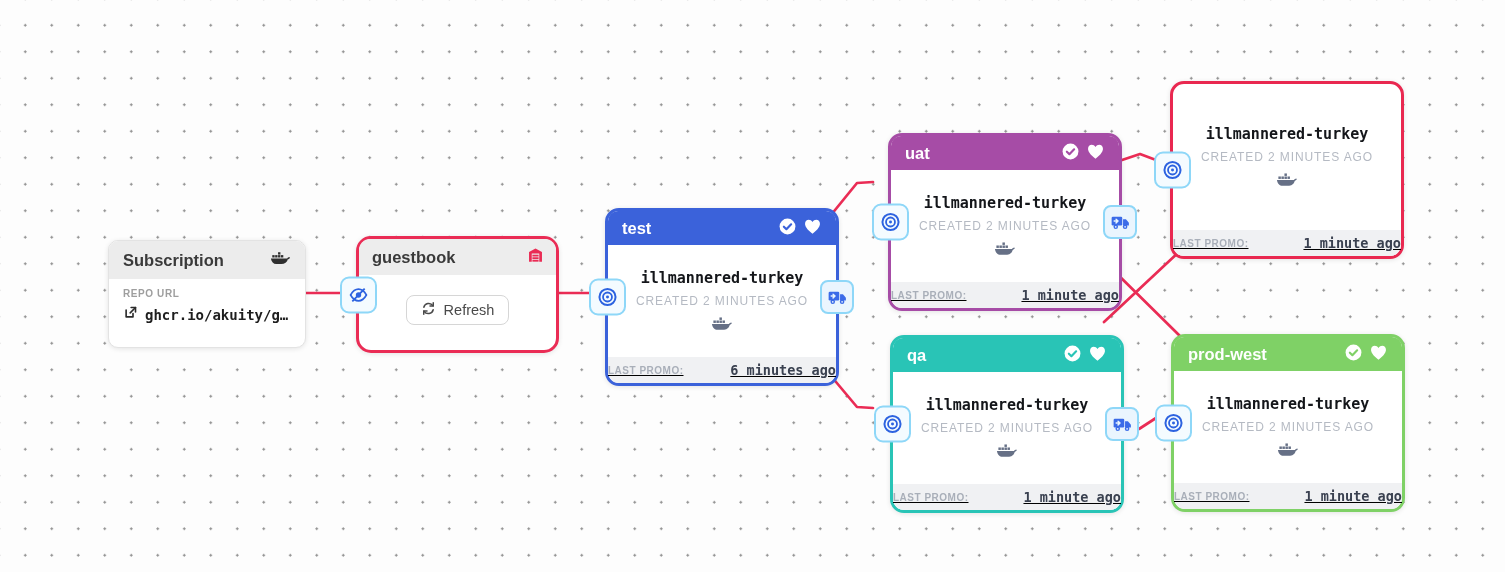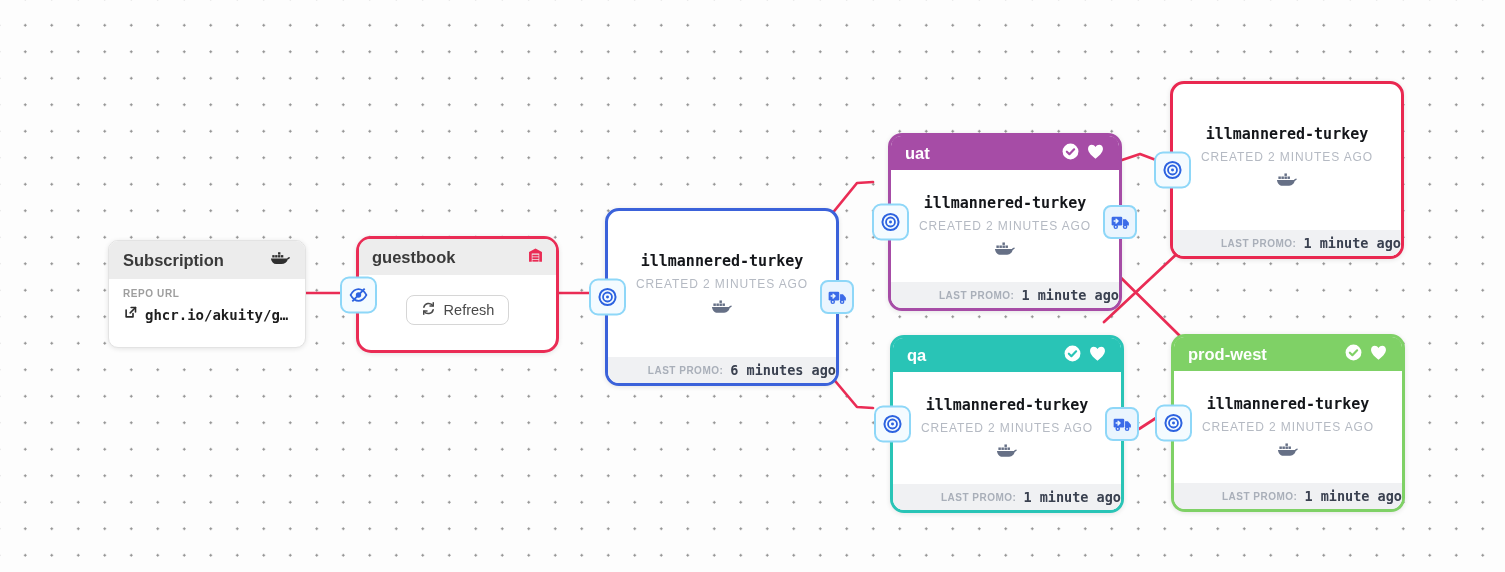--- a/index.html
+++ b/index.html
@@ -34,21 +34,21 @@
   .refresh-btn{display:flex;align-items:center;gap:8px;background:#fff;border:1px solid #d6d6d6;border-radius:8px;padding:5px 14px;cursor:pointer;font-size:14.5px;color:#4a4a4a;font-family:"Liberation Sans",sans-serif;}
 
   
   .stage-node{width:228px;height:172px;border-radius:14px;border:3px solid var(--sc);display:flex;flex-direction:column;}
   .stage-header{height:34px;flex:0 0 34px;background:var(--sc);border-radius:10px 10px 0 0;display:flex;align-items:center;justify-content:space-between;padding:0 14px;}
   .stage-title{font-size:16.5px;font-weight:bold;color:#fff;}
   .header-icons{display:flex;align-items:center;gap:6px;}
   .stage-body{flex:1;display:flex;flex-direction:column;align-items:center;justify-content:center;gap:7px;padding-top:2px;}
   .freight-name{font-family:"DejaVu Sans Mono",monospace;font-weight:bold;font-size:15px;color:#14161a;}
   .freight-created{font-size:12px;font-weight:normal;color:#b5bac3;letter-spacing:.9px;}
-  .stage-footer{flex:0 0 26px;background:#f0f1f3;border-radius:0 0 11px 11px;display:flex;align-items:center;justify-content:flex-end;gap:7px;}
+  .stage-footer{flex:0 0 26px;background:#f0f1f3;border-radius:0 0 11px 11px;display:flex;align-items:center;justify-content:space-between;gap:7px;text-decoration:underline;}
   .promo-label{font-size:10px;font-weight:bold;color:#a9afb9;letter-spacing:.5px;}
   .promo-value{font-family:"DejaVu Sans Mono",monospace;font-weight:bold;font-size:13.5px;color:#3a4150;}
 
   
   .edge-chip{position:absolute;z-index:3;display:flex;align-items:center;justify-content:center;border:2px solid #8ed7f8;background:#f4fbff;cursor:pointer;}
   .target-chip{width:33px;height:33px;border-radius:9px;left:-19px;top:50%;transform:translateY(-50%);}
   .truck-chip{width:30px;height:30px;border-radius:8px;right:-18px;top:50%;transform:translateY(-50%);background:#eaf5fe;}
   .eye-chip{width:33px;height:33px;border-radius:9px;left:-19px;top:50%;transform:translateY(-50%);}
 
   .whale-gray{fill:#667086;}
@@ -127,20 +127,36 @@
               <path d="M13 4 H20 V11"></path>
               <path d="M20 4 L11.5 12.5"></path>
           </svg>
         </span>
         <span class="repo-value">ghcr.io/akuity/g…</span>
       </div>
     </div>
   </div>
 
 <div class="node stage-node" style="left: 605px; top: 208px; --sc: #3b62da;">
+      <div class="stage-header">
+        <span class="stage-title">test</span>
+        <span class="header-icons">
+          <span>
+            <svg width="19" height="19" viewBox="0 0 24 24">
+              <circle cx="12" cy="12" r="10" fill="#ffffff"></circle>
+              <path d="M7.4 12.3 L10.6 15.4 L16.6 9.2" fill="none" stroke-width="2.7" stroke-linecap="round" stroke-linejoin="round" style="stroke:var(--sc)"></path>
+            </svg>
+          </span>
+          <span>
+            <svg width="19" height="19" viewBox="0 0 24 24">
+              <path d="M12 21 C4.4 15.2 2.6 11.2 2.6 8.4 C2.6 5.6 4.7 3.6 7.3 3.6 C9.1 3.6 10.9 4.7 12 6.4 C13.1 4.7 14.9 3.6 16.7 3.6 C19.3 3.6 21.4 5.6 21.4 8.4 C21.4 11.2 19.6 15.2 12 21 Z" fill="#ffffff"></path>
+            </svg>
+          </span>
+        </span>
+      </div>
       <div class="stage-body">
         <div class="freight-name">illmannered-turkey</div>
         <div class="freight-created">CREATED 2 MINUTES AGO</div>
         <span>
           <svg width="22" height="17" viewBox="0 0 24 17" class="whale-gray">
             <rect x="2.6" y="5.2" width="2.7" height="2.7"></rect>
             <rect x="5.9" y="5.2" width="2.7" height="2.7"></rect>
             <rect x="9.2" y="5.2" width="2.7" height="2.7"></rect>
             <rect x="12.5" y="5.2" width="2.7" height="2.7"></rect>
             <rect x="9.2" y="1.9" width="2.7" height="2.7"></rect>

